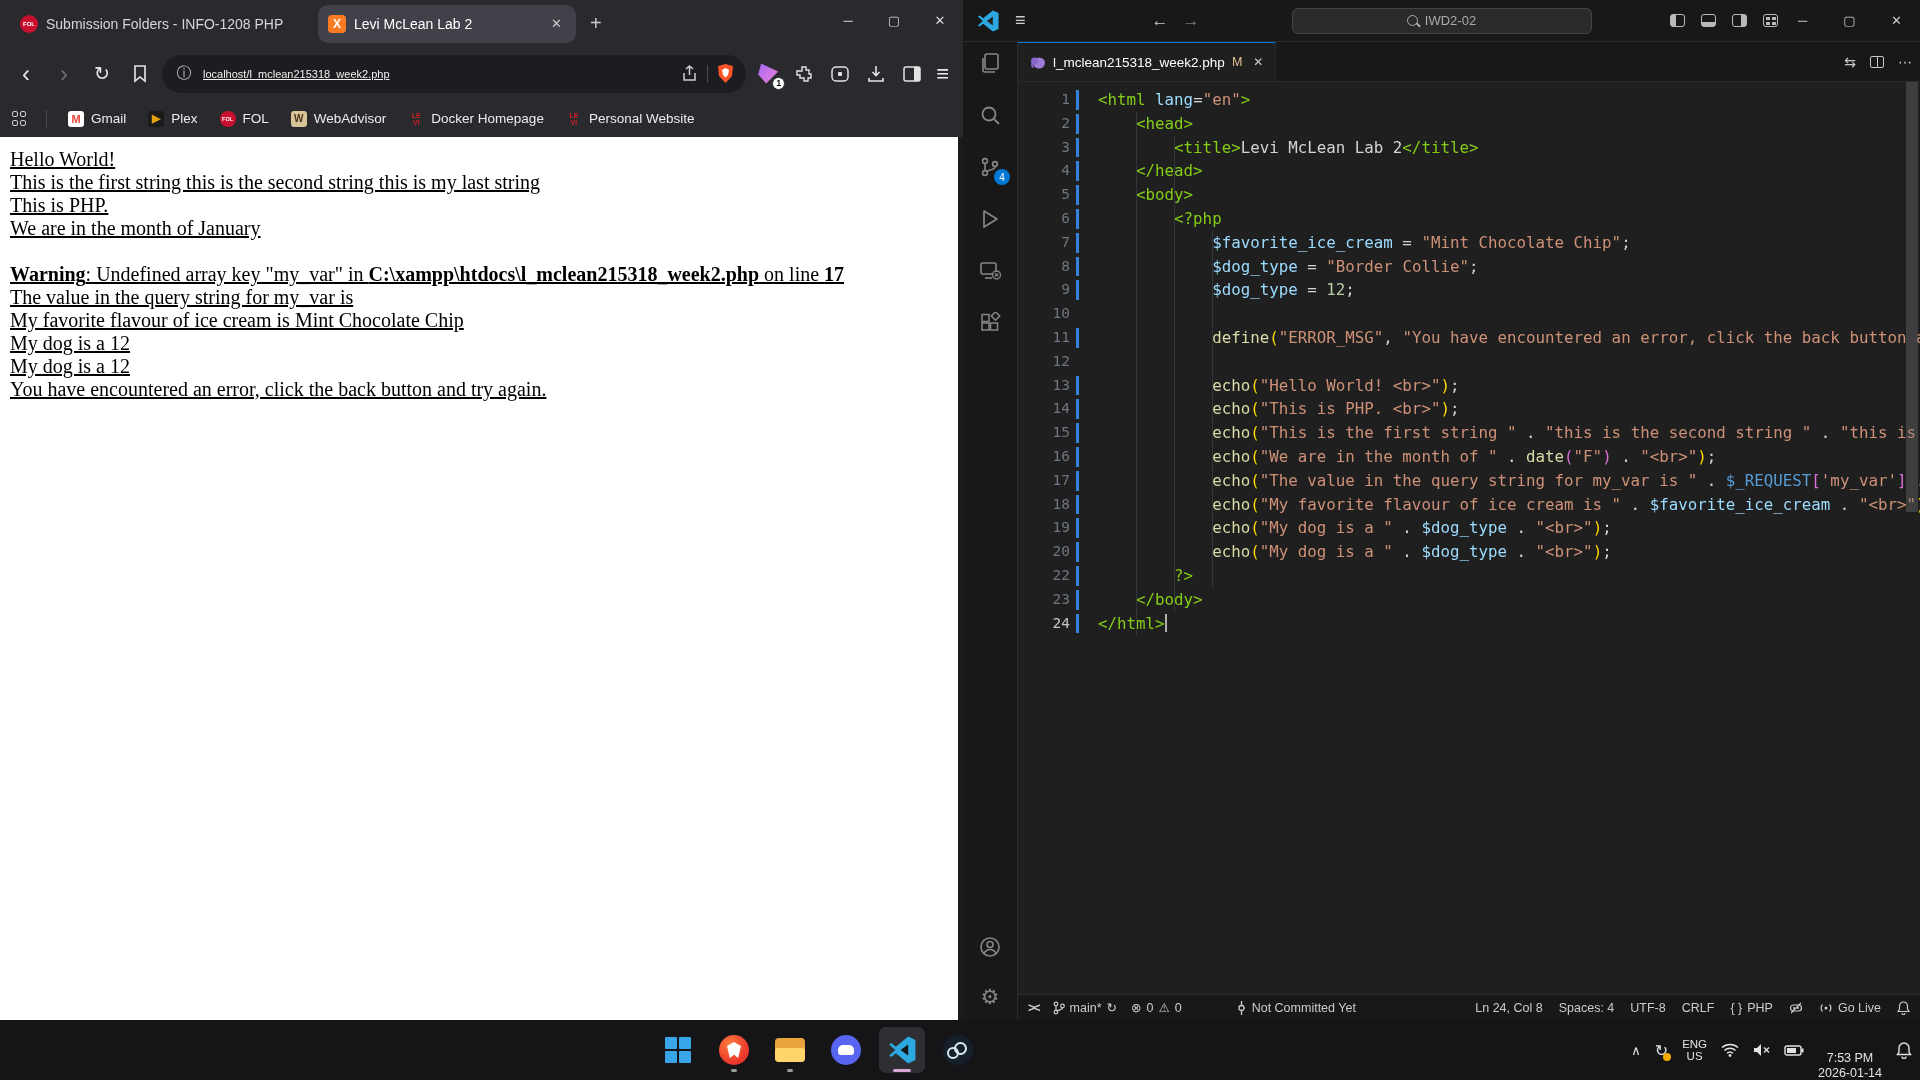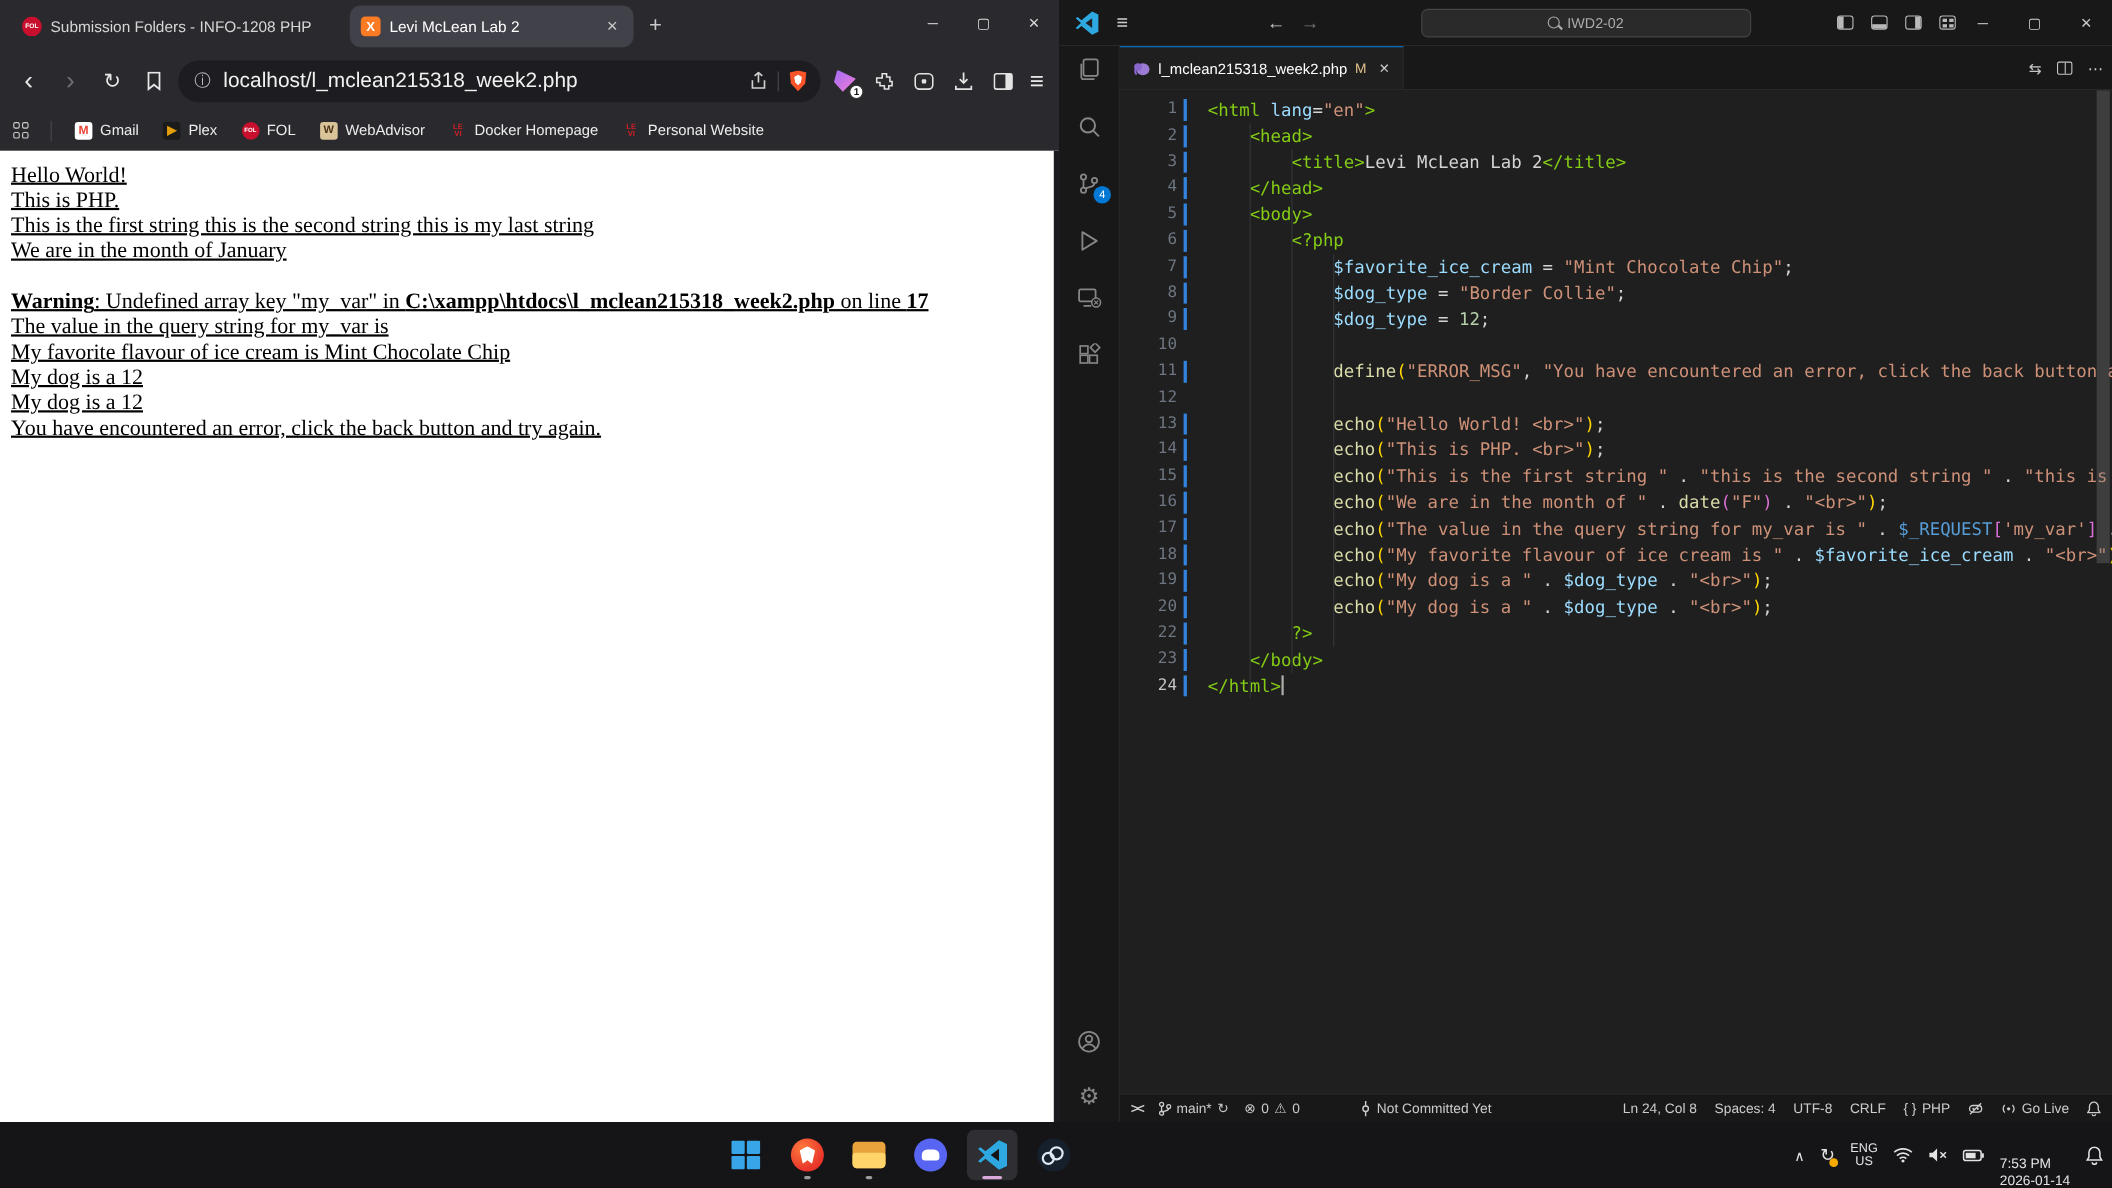--- a/index.html
+++ b/index.html
@@ -19,21 +19,21 @@
   .favicon { width:18px; height:18px; border-radius:50%; flex:none; display:flex; align-items:center; justify-content:center; font-weight:bold; }
   .fav-fol { background:#c8102e; color:#fff; font-size:6px; letter-spacing:0; }
   .fav-xampp { background:#fb7a24; border-radius:4px; color:#fff; font-size:12px; }
   .b-toolbar { height:53px; display:flex; align-items:center; padding:0 10px; gap:6px; }
   .nav-btn { width:32px; height:32px; display:flex; align-items:center; justify-content:center; color:#e8e8e8; font-size:24px; border-radius:50%; }
   .nav-btn.disabled { color:#6f6f73; }
   .nav-btn.reload { font-size:19px; }
   .bk-icon svg { display:block; }
   .urlbar { flex:1; height:38px; background:#1d1d21; border-radius:19px; display:flex; align-items:center; padding:0 12px; gap:9px; min-width:0; }
   .urlbar .info { width:20px; height:20px; border-radius:50%; color:#b9b9bd; font-size:15px; display:flex; align-items:center; justify-content:center; }
-  .url-text { color:#f1f1f1; font-size:19px; flex:1; white-space:nowrap; overflow:hidden; }
+  .url-text { color:#f1f1f1; font-size:11px; flex:1; white-space:nowrap; overflow:hidden;text-decoration:underline; }
   .url-sep { width:1px; height:18px; background:#4a4a4f; }
   .toolbar-right { display:flex; align-items:center; gap:12px; padding:0 4px; }
   .ticon { position:relative; display:flex; align-items:center; justify-content:center; width:24px; height:24px; }
   .leo { width:20px; height:20px; background:linear-gradient(135deg,#a46cf5,#f07dd2); clip-path:polygon(15% 0,100% 40%,40% 100%,0 55%); }
   .badge1 { position:absolute; right:-5px; bottom:-4px; background:#fff; color:#111; border:1px solid #333; width:13px; height:13px; border-radius:50%; font-size:9px; display:flex; align-items:center; justify-content:center; font-weight:bold; }
   .hamb { color:#e8e8e8; font-size:22px; }
   .b-bookmarks { height:37px; display:flex; align-items:center; gap:4px; padding:0 12px; font-size:13.5px; color:#ececec; }
   .bm-grid { width:16px; height:16px; display:grid; grid-template-columns:6px 6px; grid-gap:2px; margin-right:6px; }
   .bm-grid i { border:1.5px solid #cfcfcf; border-radius:2px; height:6px; }
   .bm-sep { width:1px; height:18px; background:#4a4a4f; margin:0 8px; }
@@ -115,21 +115,21 @@
   .app-discord i { width:16px; height:10px; background:#fff; border-radius:5px 5px 3px 3px; }
   .app-steam { width:30px; height:30px; border-radius:50%; background:#16202d; position:relative; }
   .app-steam::before { content:""; position:absolute; right:6px; top:7px; width:9px; height:9px; border:2px solid #dfe8f2; border-radius:50%; }
   .app-steam::after { content:""; position:absolute; left:4px; bottom:6px; width:8px; height:8px; border:2px solid #dfe8f2; border-radius:50%; }
   .tray { position:absolute; right:8px; display:flex; align-items:center; gap:14px; color:#e3e3e3; }
   .tray .chev { font-size:13px; }
   .tray-sync { position:relative; font-size:16px; }
   .tray-sync::after { content:""; position:absolute; right:-3px; bottom:-1px; width:8px; height:8px; background:#f7a900; border-radius:50%; }
   .tray-lang { font-size:11.5px; line-height:12px; text-align:center; }
   .tray-ico svg { display:block; }
-  .tray-clock { font-size:12.5px; text-align:left; line-height:15px;margin-top:32px; }
+  .tray-clock { font-size:12.5px; text-align:center; line-height:15px;margin-top:32px; }
   .tray-bell { position:relative; }
 
   .ico-svg { display:block; }
 </style>
 </head>
 <body>
 
 <div class="desktop">
 
   <div class="browser">
@@ -246,22 +246,22 @@
               <div>LE</div>
               <div>VI</div>
             </span>
             <span>Personal Website</span>
           </span>
         </span>
     </div>
 
     <div class="b-content" id="browser-content">
         <div class="bl"><span>Hello World!</span></div>
+        <div class="bl"><span>This is the first string this is the second string this is my last string</span></div>
         <div class="bl"><span>This is PHP.</span></div>
-        <div class="bl"><span>This is the first string this is the second string this is my last string</span></div>
         <div class="bl"><span>We are in the month of January</span></div>
         <div class="bl"></div>
         <div class="bl"><span style="font-weight: bold;">Warning</span><span>: Undefined array key "my_var" in </span><span style="font-weight: bold;">C:\xampp\htdocs\l_mclean215318_week2.php</span><span> on line </span><span style="font-weight: bold;">17</span></div>
         <div class="bl"><span>The value in the query string for my_var is</span></div>
         <div class="bl"><span>My favorite flavour of ice cream is Mint Chocolate Chip</span></div>
         <div class="bl"><span>My dog is a 12</span></div>
         <div class="bl"><span>My dog is a 12</span></div>
         <div class="bl"><span>You have encountered an error, click the back button and try again.</span></div>
       </div>
   </div>

